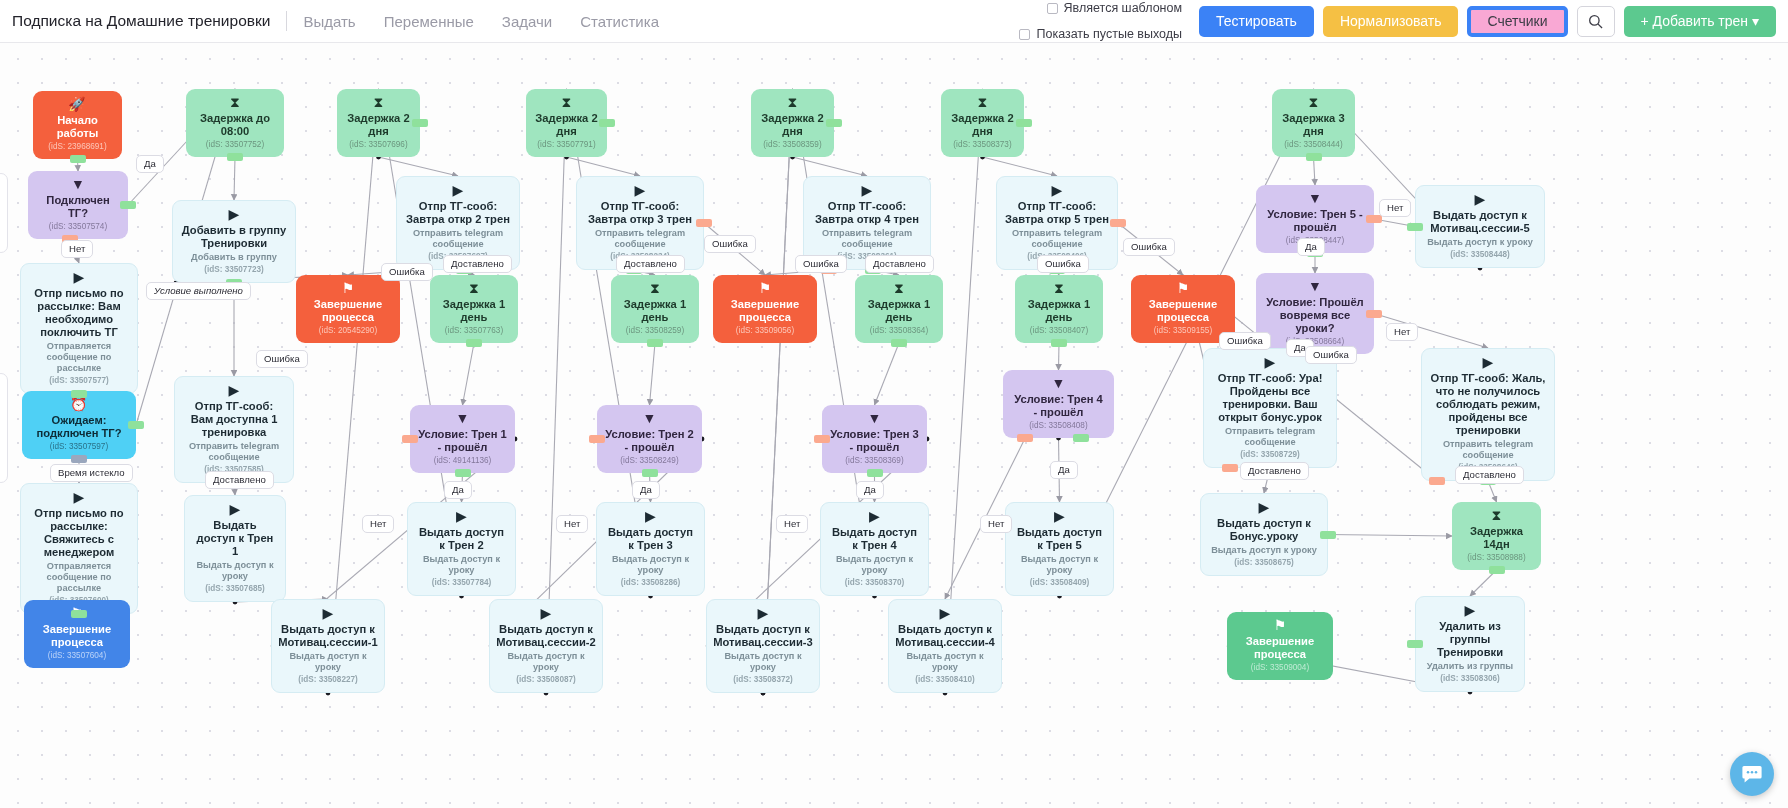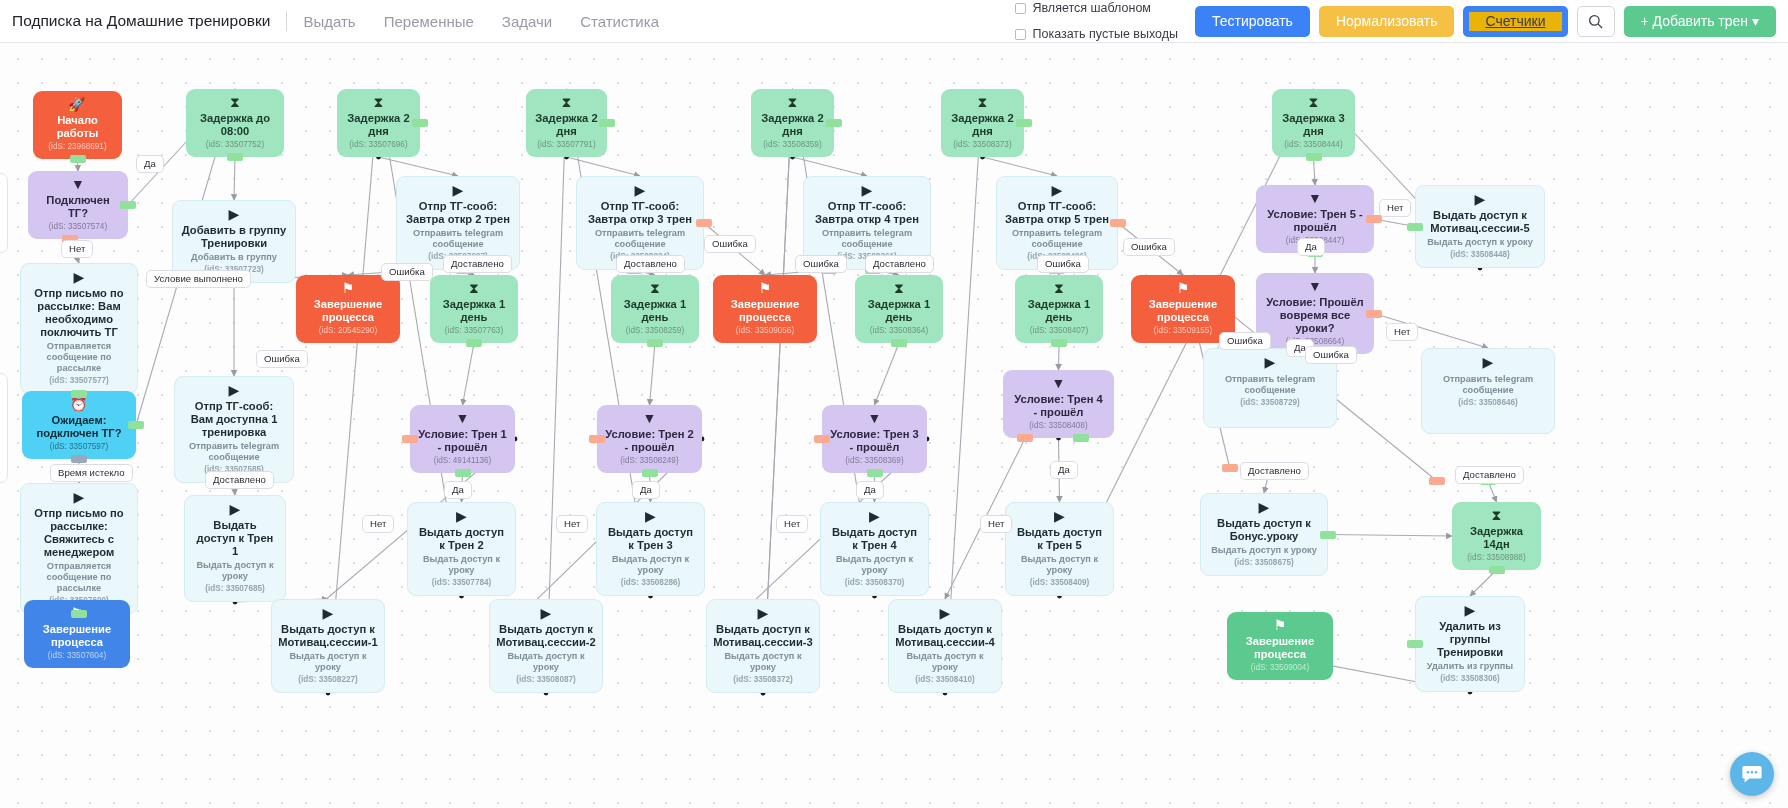--- a/index.html
+++ b/index.html
@@ -28,35 +28,35 @@
     width: 1px; height: 20px; background: #d8d8de; margin: 0 16px;
   }
   .nav-tab {
     font-size: 15px; color: #9a9aa6; margin-right: 28px;
     white-space: nowrap; cursor: pointer;
   }
   #topbar-right {
     margin-left: auto; display: flex; align-items: center; gap: 9px;
     margin-right: 12px;
   }
-  #checkbox-group { display: flex; flex-direction: column; gap: 12px; margin-right: 8px; }
+  #checkbox-group { display: flex; flex-direction: column; gap: 12px; margin-right: 8px; align-items: flex-end; }
   .cbrow { display: flex; align-items: center; gap: 6px; }
   .cbox {
     width: 11px; height: 11px; border: 1px solid #b9b9c2;
     border-radius: 2px; background: #fff; flex: none;
   }
   .cblabel { font-size: 12.5px; color: #3c3c46; white-space: nowrap; }
   .btn {
     height: 31px; border-radius: 5px; display: flex; align-items: center;
     justify-content: center; padding: 0 16px; font-size: 14px;
     white-space: nowrap; cursor: pointer; border: 1px solid transparent;
   }
   #btn-test { background: #3b82f6; color: #fff; }
   #btn-normalize { background: #f5c044; color: #fff; }
-  #btn-counters { background: #eab308; color: #3c3c46; border: 6px solid #3b82f6; text-decoration: underline; }
+  #btn-counters { background: #f9a8d4; color: #3c3c46; border: 4px solid #3b82f6; }
   #btn-search {
     background: #fff; color: #3c3c46; border: 1px solid #d5d5dc;
     width: 38px; padding: 0;
   }
   #btn-add { background: #5cc98f; color: #fff; font-weight: 500; }
 
   
   #canvas {
     position: absolute; left: 0; top: 43px;
     width: 1788px; height: 765px;
@@ -518,25 +518,27 @@
         <div class="nid">(idS: 33508664)</div>
       </div>
       <div class="node t-action" style="left: 1415px; top: 142px; width: 130px; min-height: 58px;">
         <div class="nicon">▶</div>
         <div class="ntitle">Выдать доступ к Мотивац.сессии-5</div>
         <div class="nsub">Выдать доступ к уроку</div>
         <div class="nid">(idS: 33508448)</div>
       </div>
       <div class="node t-action" style="left: 1203px; top: 305px; width: 134px; min-height: 80px;">
         <div class="nicon">▶</div>
+        <div class="ntitle">Отпр ТГ-сооб: Ура! Пройдены все тренировки. Ваш открыт бонус.урок</div>
         <div class="nsub">Отправить telegram сообщение</div>
         <div class="nid">(idS: 33508729)</div>
       </div>
       <div class="node t-action" style="left: 1421px; top: 305px; width: 134px; min-height: 86px;">
         <div class="nicon">▶</div>
+        <div class="ntitle">Отпр ТГ-сооб: Жаль, что не получилось соблюдать режим, пройдены все тренировки</div>
         <div class="nsub">Отправить telegram сообщение</div>
         <div class="nid">(idS: 33508646)</div>
       </div>
       <div class="node t-action" style="left: 1200px; top: 450px; width: 128px; min-height: 63px;">
         <div class="nicon">▶</div>
         <div class="ntitle">Выдать доступ к Бонус.уроку</div>
         <div class="nsub">Выдать доступ к уроку</div>
         <div class="nid">(idS: 33508675)</div>
       </div>
       <div class="node t-delay" style="left: 1452px; top: 459px; width: 89px; min-height: 52px;">
@@ -552,21 +554,21 @@
       </div>
       <div class="node t-endgreen" style="left: 1227px; top: 569px; width: 106px; min-height: 54px;">
         <div class="nicon">⚑</div>
         <div class="ntitle">Завершение процесса</div>
         <div class="nid">(idS: 33509004)</div>
       </div>
     </div>
   <div id="label-layer">
       <div class="elabel" style="left: 136px; top: 112px;">Да</div>
       <div class="elabel" style="left: 61px; top: 197px;">Нет</div>
-      <div class="elabel" style="left: 146px; top: 227px;">Условие выполнено</div>
+      <div class="elabel" style="left: 146px; top: 239px; font-style: italic;">Условие выполнено</div>
       <div class="elabel" style="left: 50px; top: 421px;">Время истекло</div>
       <div class="elabel" style="left: 205px; top: 428px;">Доставлено</div>
       <div class="elabel" style="left: 256px; top: 307px;">Ошибка</div>
       <div class="elabel" style="left: 381px; top: 220px;">Ошибка</div>
       <div class="elabel" style="left: 443px; top: 212px;">Доставлено</div>
       <div class="elabel" style="left: 444px; top: 438px;">Да</div>
       <div class="elabel" style="left: 362px; top: 472px;">Нет</div>
       <div class="elabel" style="left: 616px; top: 212px;">Доставлено</div>
       <div class="elabel" style="left: 704px; top: 192px;">Ошибка</div>
       <div class="elabel" style="left: 632px; top: 438px;">Да</div>

